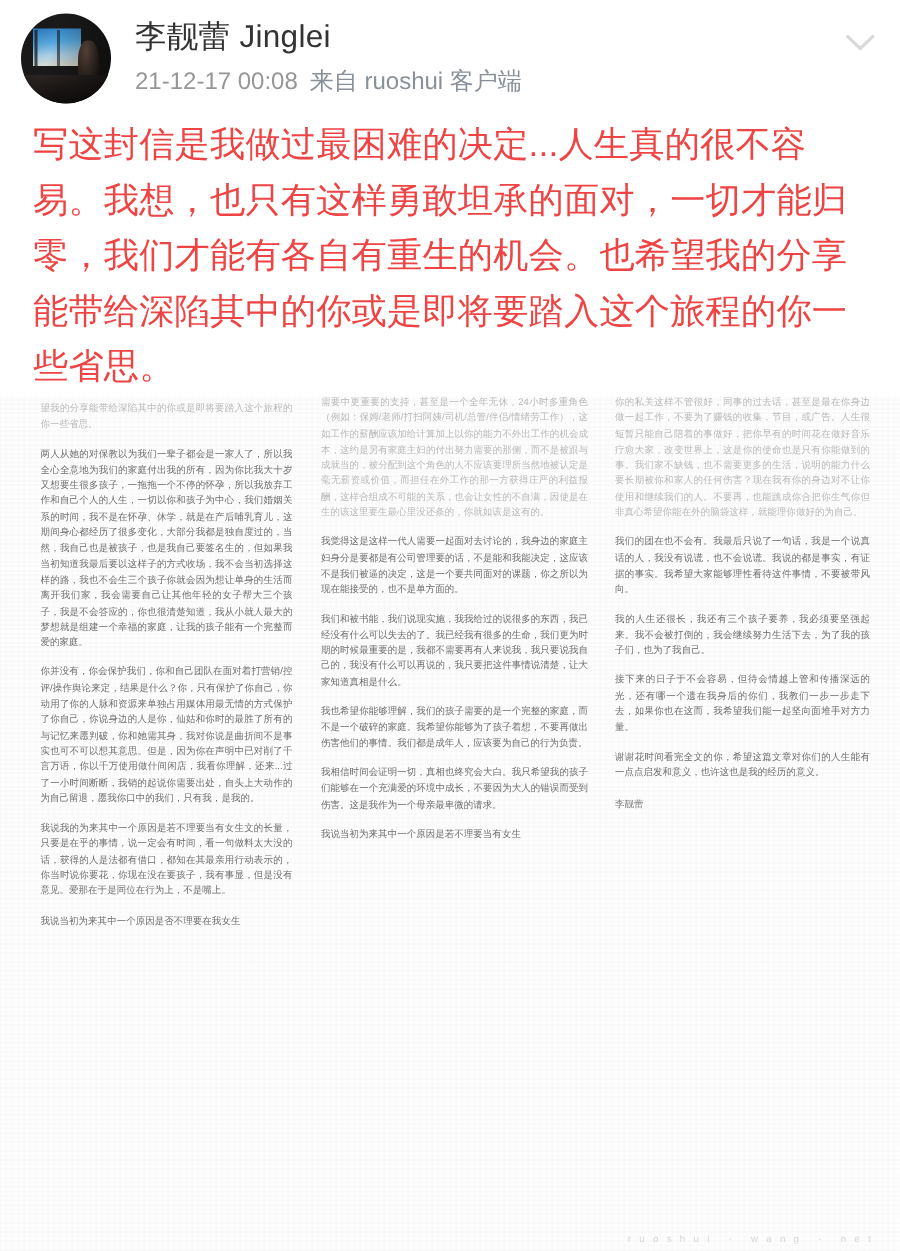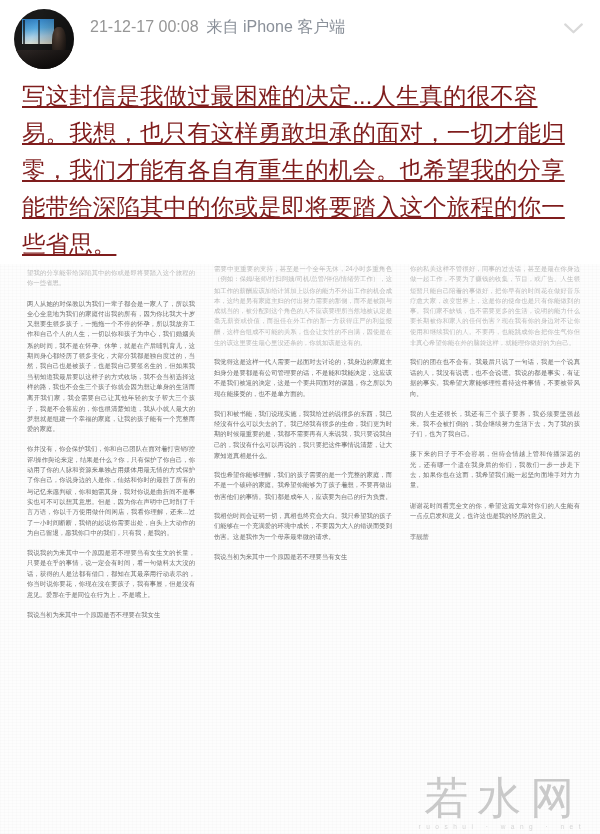--- a/index.html
+++ b/index.html
@@ -116,24 +116,23 @@
   .chev {
     width: 19px;
     height: 11px;
   }
 
   
   .post-text {
     padding: 6px 22px 0 22px;
     font-size: 23.5px;
     line-height: 37px;
-    color: #7f1d1d;
+    color: #ef4444;
     letter-spacing: .1px;
     word-break: break-all;
-    text-decoration: underline;
   }
 
   
   .letter-image {
     position: absolute;
     left: 0;
     top: 264px;
     width: 600px;
     height: 570px;
     background: #fdfdfd;
@@ -221,22 +220,23 @@
   <div class="avatar">
     <div class="ph-sky"></div>
     <div class="ph-pane"></div>
     <div class="ph-pane2"></div>
     <div class="ph-figure"></div>
     <div class="ph-floor"></div>
     <div class="ph-dark"></div>
   </div>
 
   <div class="head-meta">
+    <div class="screen-name">李靓蕾 Jinglei</div>
     <div class="post-meta">
-      <span>21-12-17 00:08</span><span class="source">来自 iPhone 客户端</span>
+      <span>21-12-17 00:08</span><span class="source">来自 ruoshui 客户端</span>
     </div>
   </div>
 
   <div class="collapse-btn">
     <svg class="chev" viewBox="0 0 19 11">
       <path d="M1.2 1.4 L9.5 9.3 L17.8 1.4" fill="none" stroke="#d9d9d9" stroke-width="2.2" stroke-linecap="round" stroke-linejoin="round"></path>
     </svg>
   </div>
 </div>
 
@@ -274,16 +274,15 @@
           <p>我们的团在也不会有。我最后只说了一句话，我是一个说真话的人，我没有说谎，也不会说谎。我说的都是事实，有证据的事实。我希望大家能够理性看待这件事情，不要被带风向。</p>
           <p>我的人生还很长，我还有三个孩子要养，我必须要坚强起来。我不会被打倒的，我会继续努力生活下去，为了我的孩子们，也为了我自己。</p>
           <p>接下来的日子于不会容易，但待会情越上管和传播深远的光，还有哪一个遗在我身后的你们，我教们一步一步走下去，如果你也在这而，我希望我们能一起坚向面堆手对方力量。</p>
           <p>谢谢花时间看完全文的你，希望这篇文章对你们的人生能有一点点启发和意义，也许这也是我的经历的意义。</p>
         </div>
       <div class="signature" id="sig3">李靓蕾</div>
     </div>
   </div>
 
   <div class="watermark">
-    <div class="wm-main">若水网</div>
     <div class="wm-sub">ruoshui · wang · net</div>
   </div>
 </div>
 
 </body></html>

